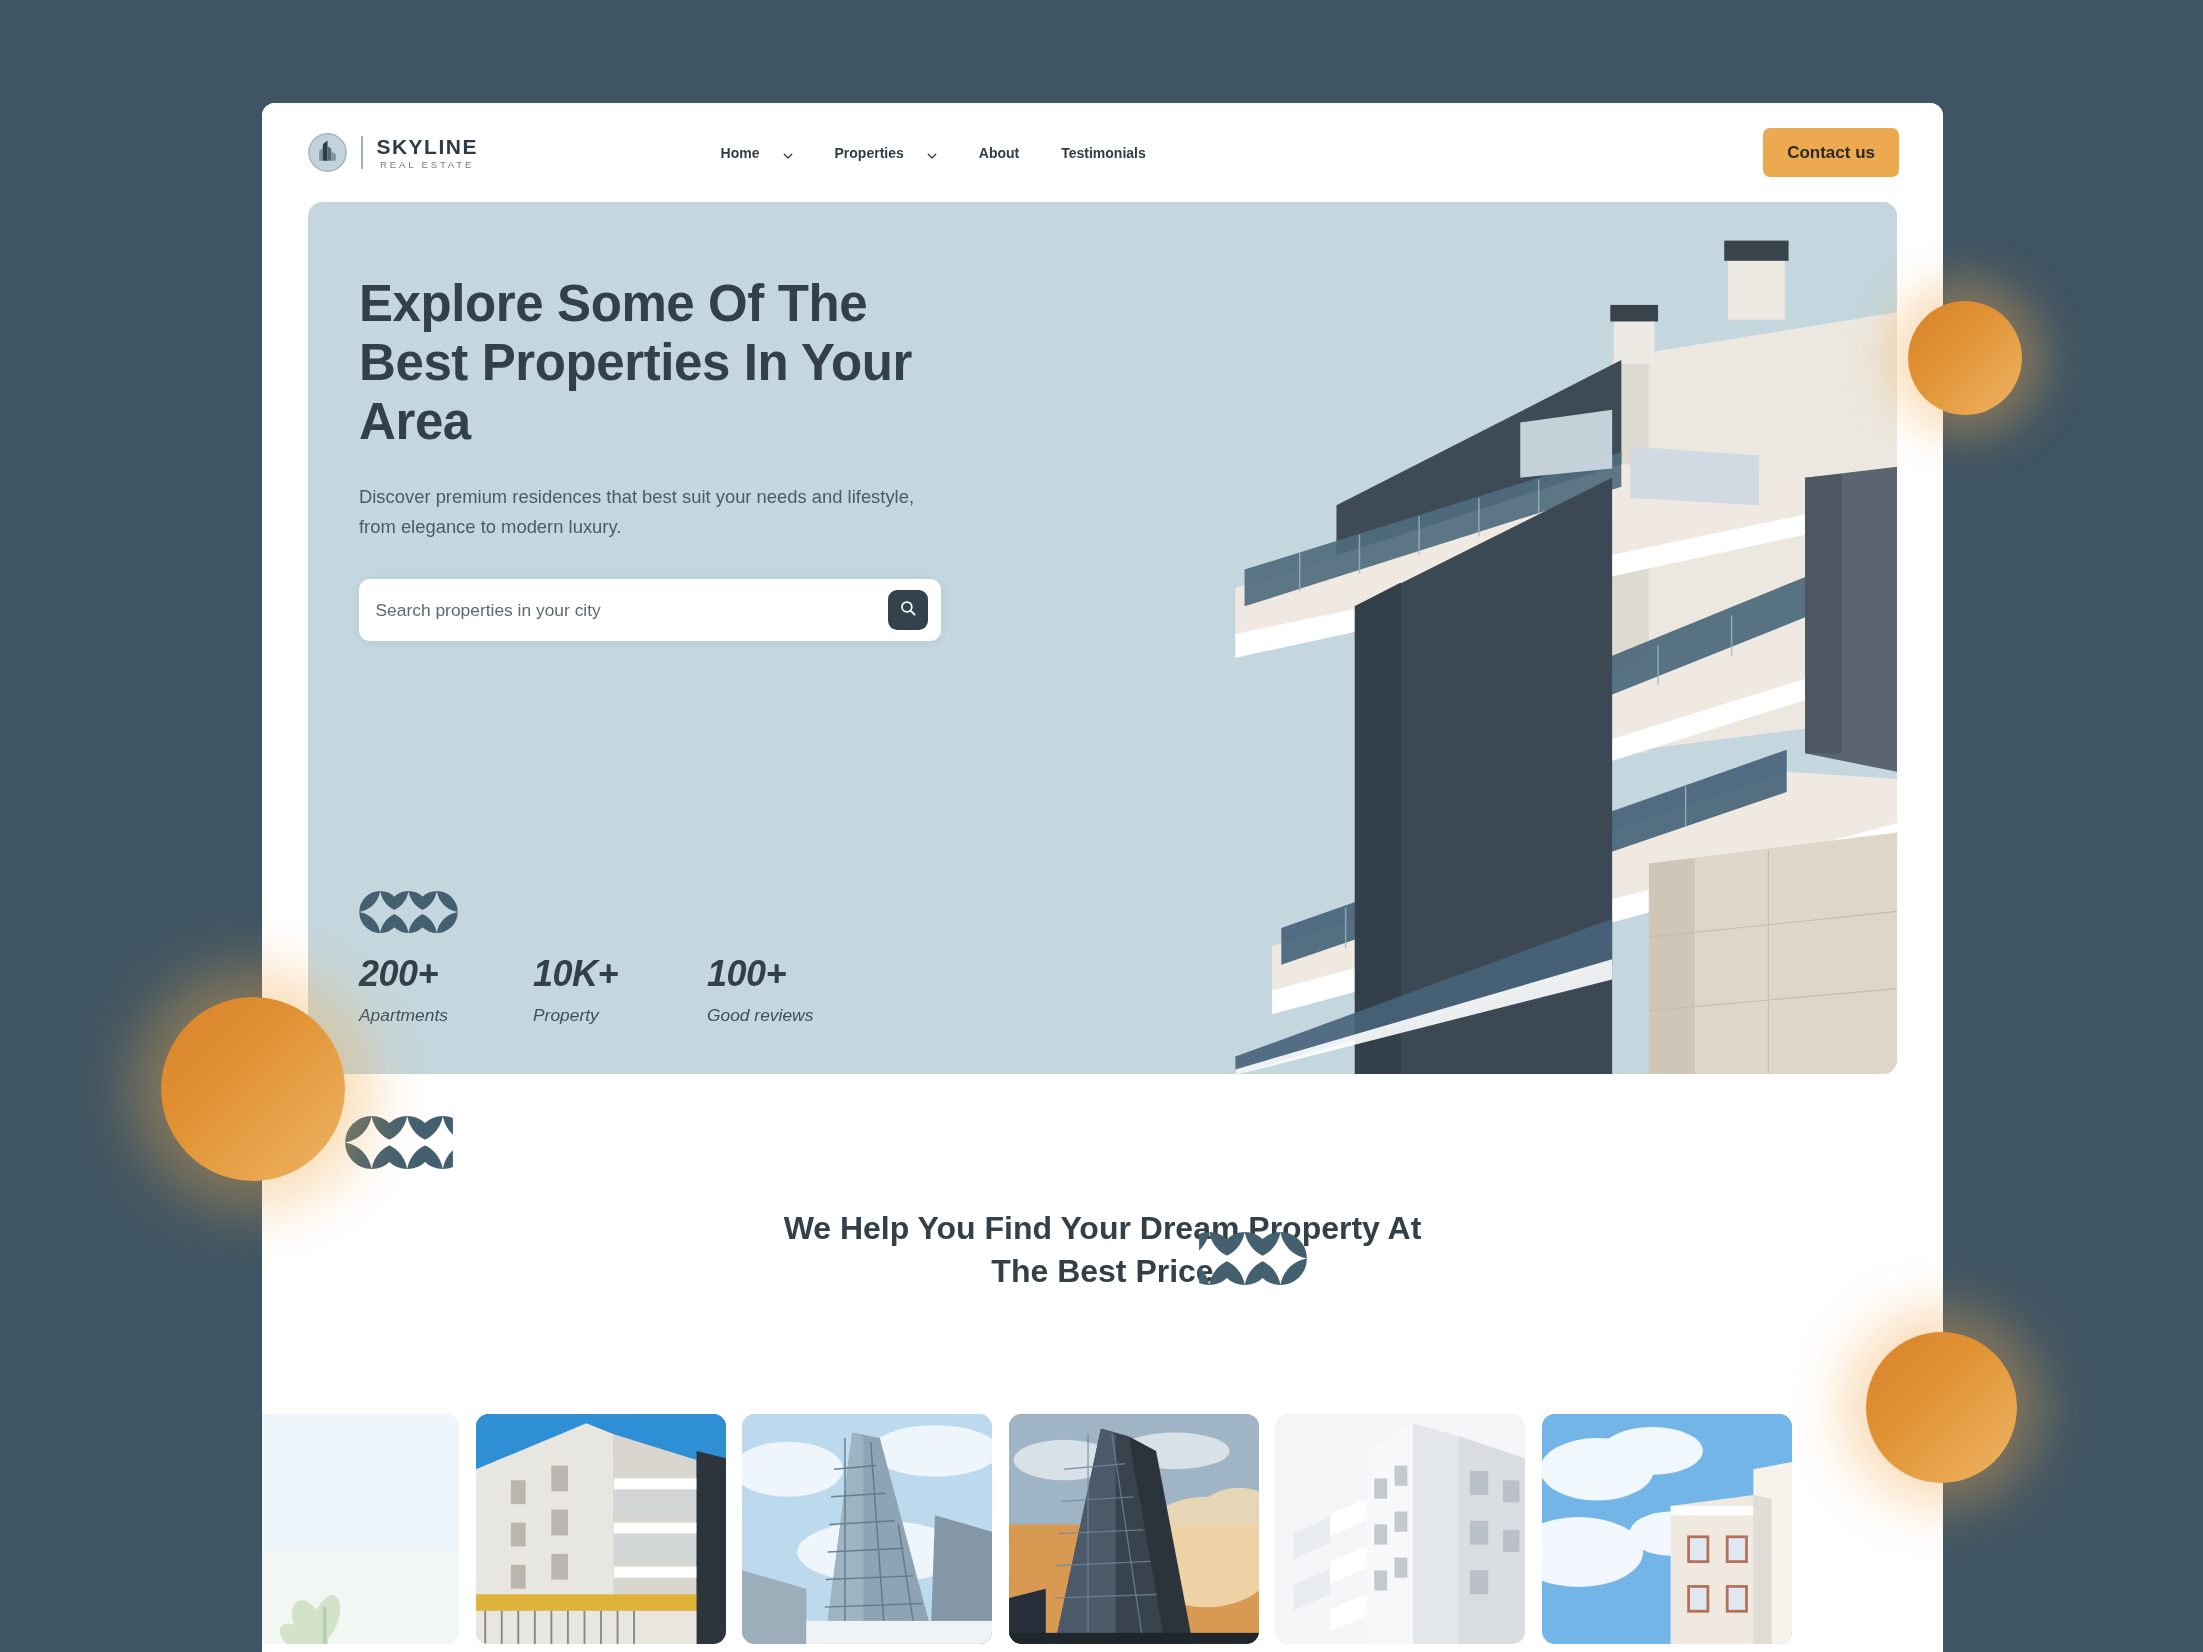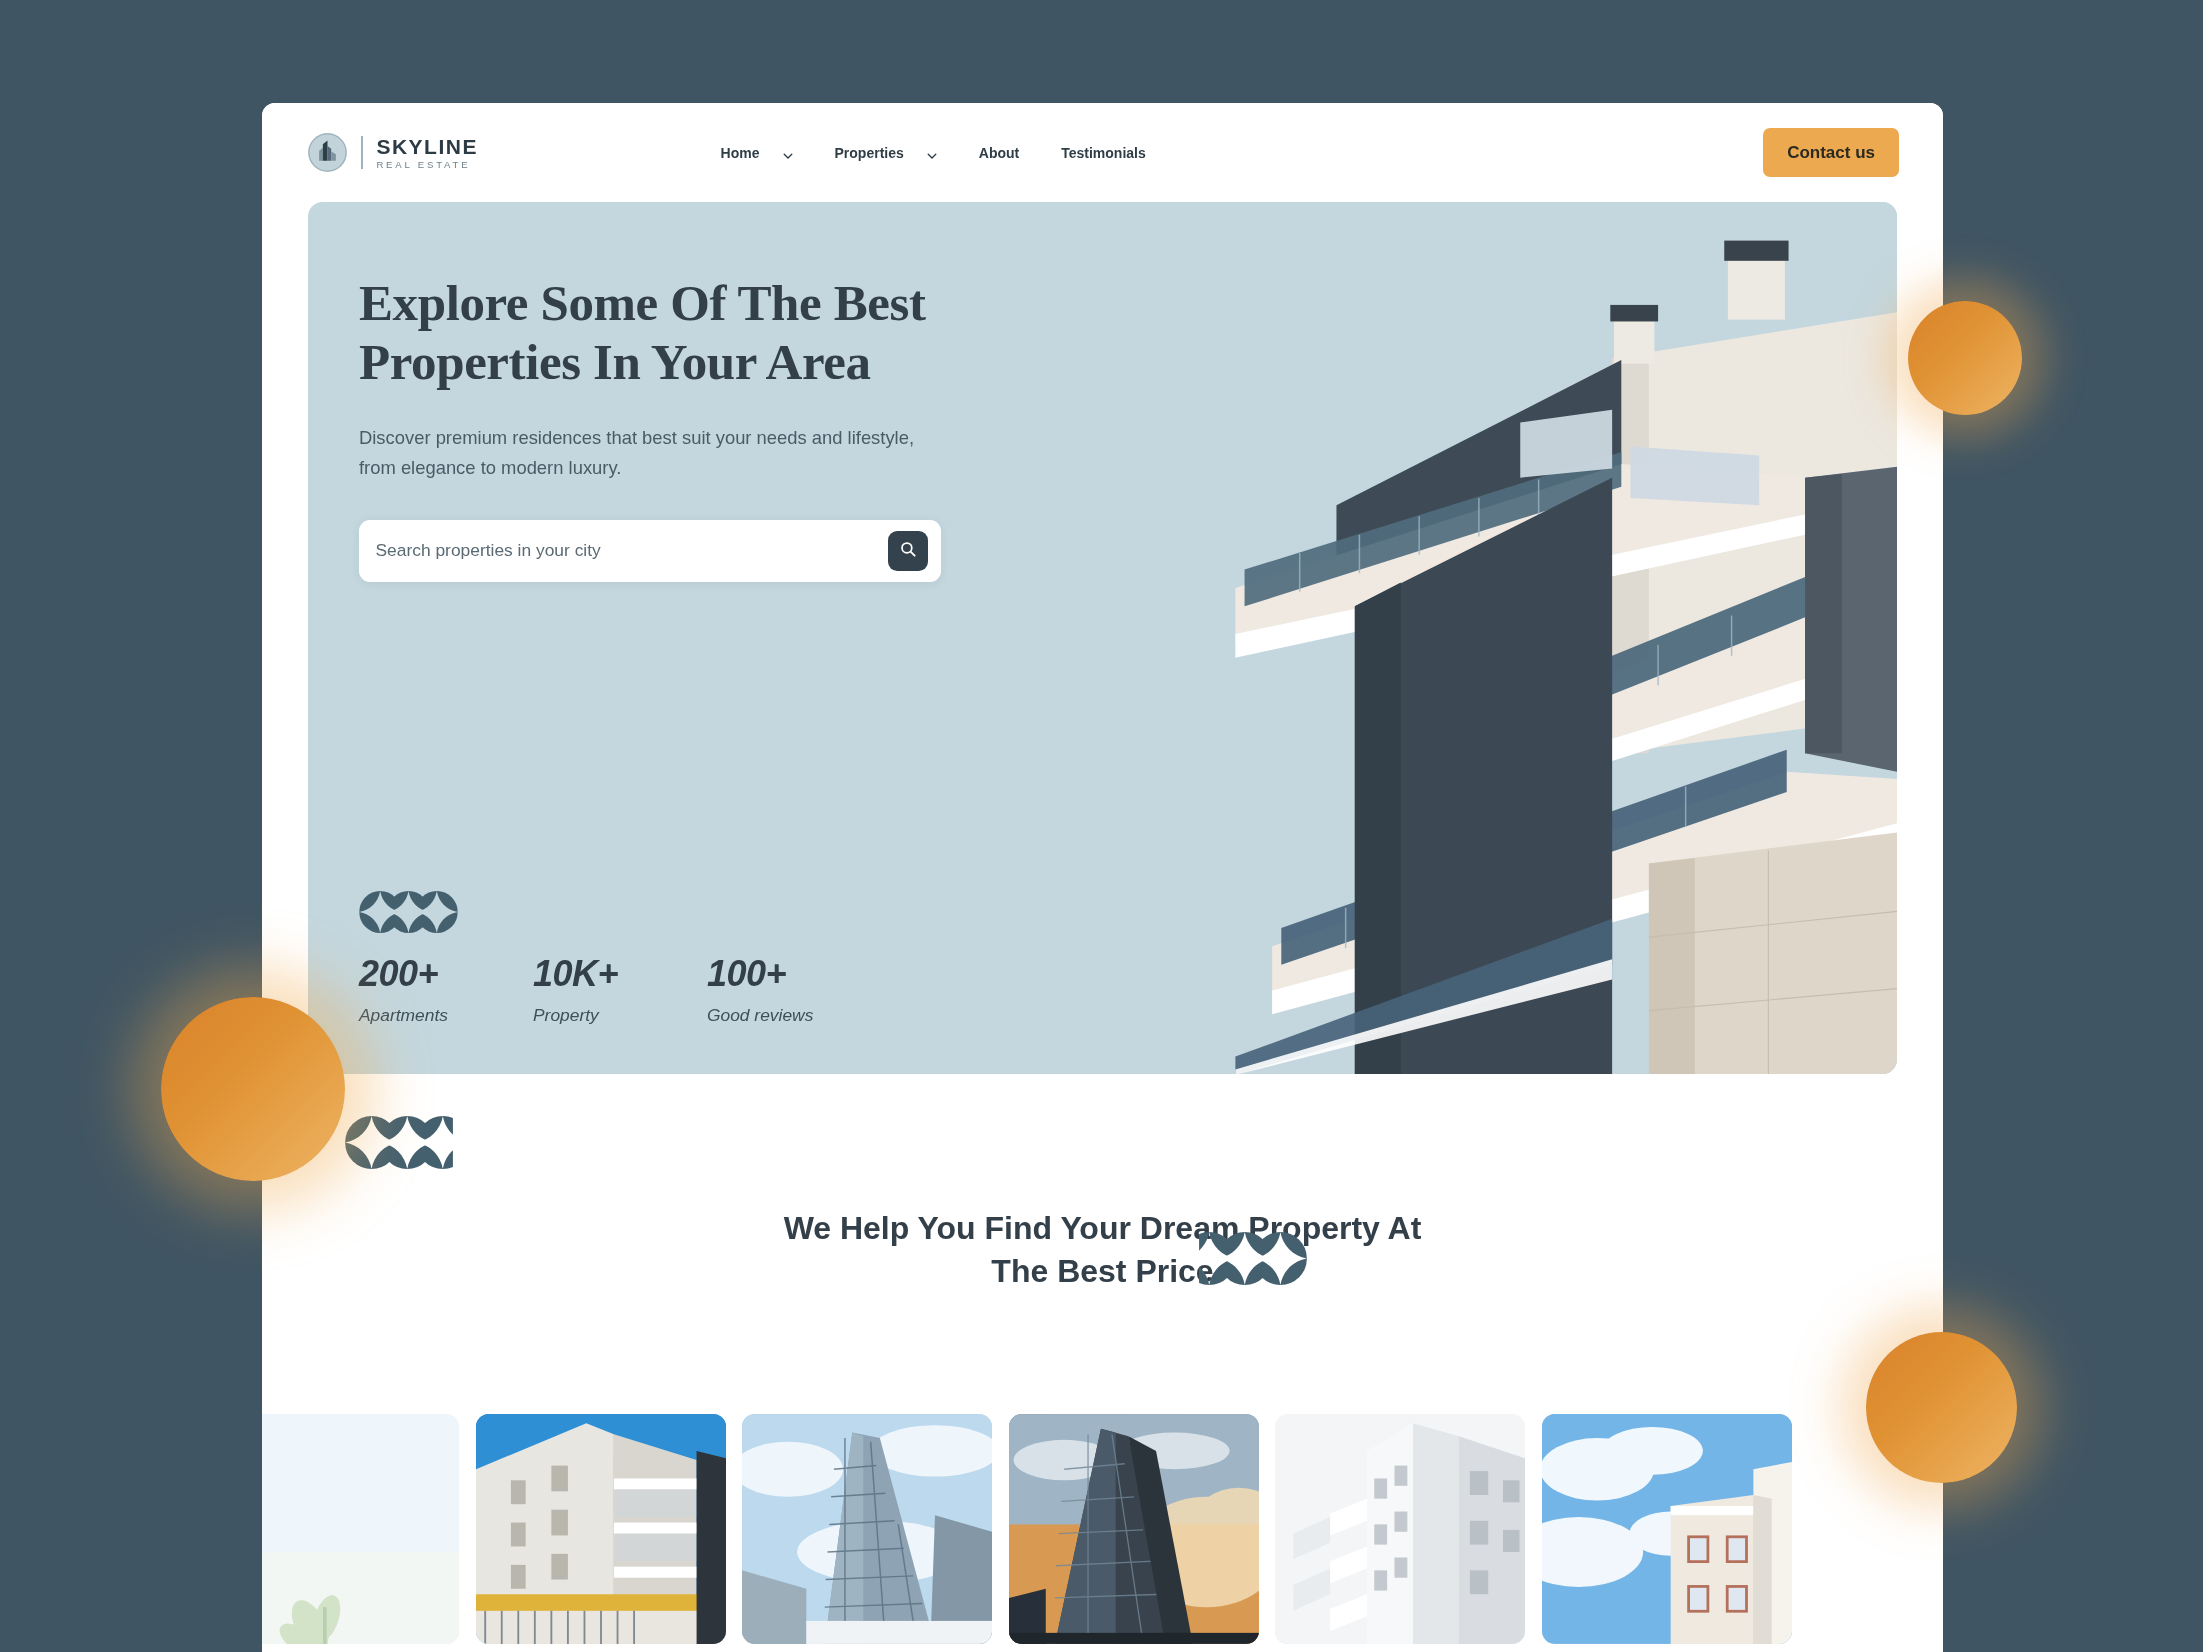--- a/index.html
+++ b/index.html
@@ -51,21 +51,21 @@
 
   
   #navbar {
     height: 99px;
     display: flex;
     align-items: center;
     padding: 0 44px 0 46px;
     background: #ffffff;
   }
 
-  .brand { display: flex; align-items: center; gap: 13.8px; }
+  .brand { display: flex; align-items: center; gap: 13.8px; text-align: center; }
   .brand-mark {
     width: 39px; height: 39px; border-radius: 50%;
     background: #c3d3da;
     display: flex; align-items: flex-end; justify-content: center;
     overflow: hidden; flex: none;
   }
   .brand-divider { width: 1.8px; height: 33px; background: #9fb2bb; }
   .brand-text { display: flex; flex-direction: column; gap: 2.8px; }
   .brand-name {
     font-size: 21px; font-weight: bold; letter-spacing: 1.5px; color: #2d3b45;
@@ -111,21 +111,21 @@
     overflow: hidden;
   }
 
   #hero-copy {
     position: absolute;
     left: 51px; top: 72px;
     width: 624px;
   }
   #hero-title {
     font-size: 51px; font-weight: bold; line-height: 1.16;
-    color: #333f49; letter-spacing: -0.4px; font-family: Liberation Serif, serif;
+    color: #333f49; letter-spacing: -0.4px;
   }
   #hero-sub {
     margin-top: 31px;
     font-size: 18.4px; line-height: 1.62; color: #4a5b66;
     max-width: 569px;
   }
 
   #search-wrap {
     margin-top: 37px;
     width: 582px; height: 62px;

